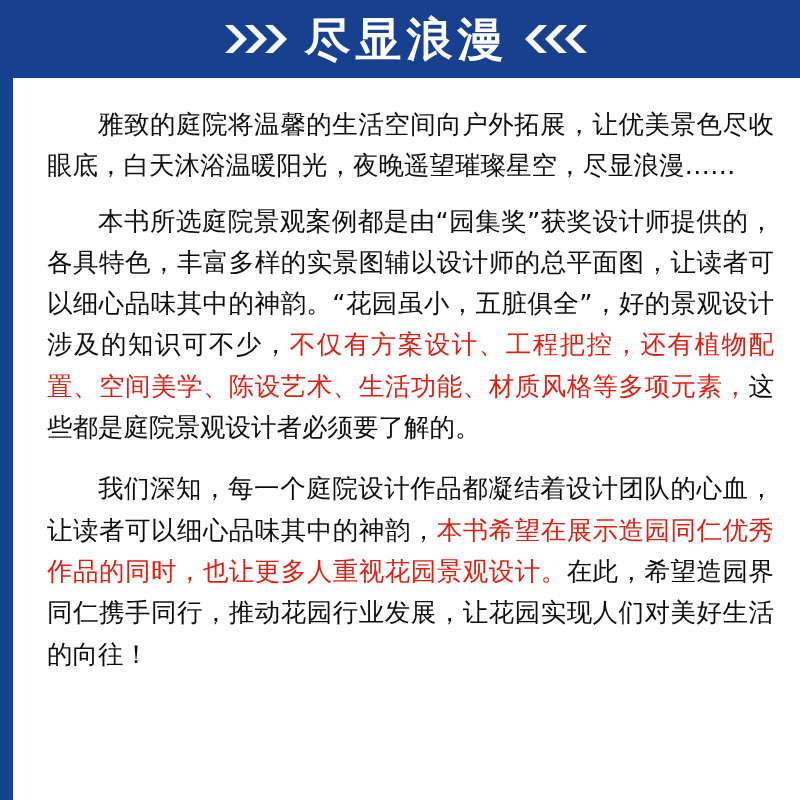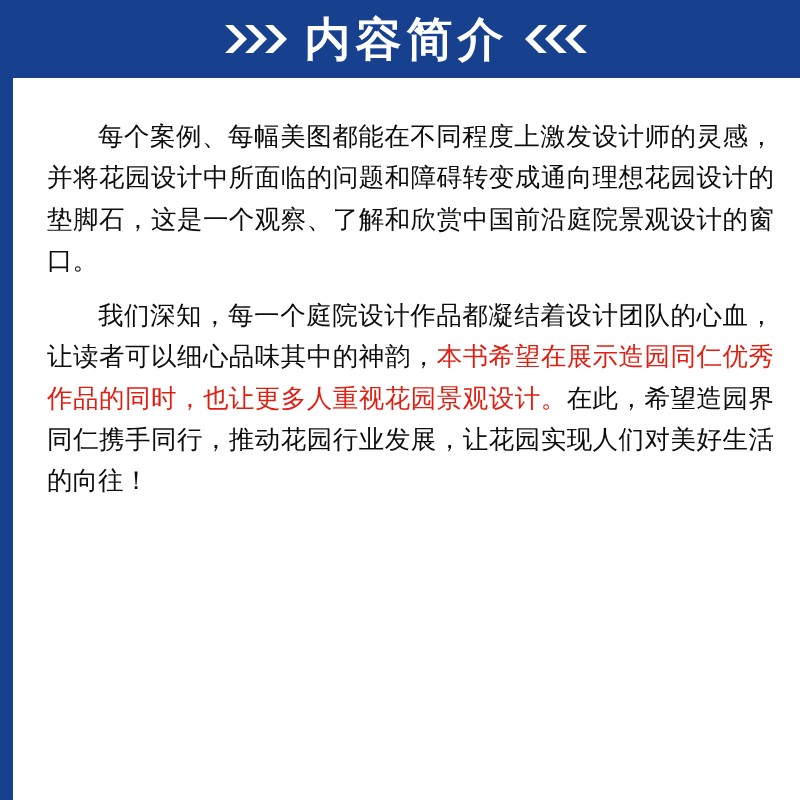--- a/index.html
+++ b/index.html
@@ -76,33 +76,34 @@
   <div class="header" style="background: rgb(23, 65, 143);">
     <span class="chev">
       <svg width="64" height="34" viewBox="0 0 64 34" aria-hidden="true">
         <g fill="#ffffff">
           <polygon points="0,3 14,17 0,31 8,31 22,17 8,3"></polygon>
           <polygon points="20,3 34,17 20,31 28,31 42,17 28,3"></polygon>
           <polygon points="40,3 54,17 40,31 48,31 62,17 48,3"></polygon>
         </g>
       </svg>
     </span>
-    <span class="header-title" style="color: rgb(255, 255, 255);">内容简介</span>
+    <span class="header-title" style="color: rgb(255, 255, 255);">尽显浪漫</span>
     <span class="chev">
       <svg width="64" height="34" viewBox="0 0 64 34" aria-hidden="true">
         <g fill="#ffffff">
           <polygon points="62,3 48,17 62,31 54,31 40,17 54,3"></polygon>
           <polygon points="42,3 28,17 42,31 34,31 20,17 34,3"></polygon>
           <polygon points="22,3 8,17 22,31 14,31 0,17 14,3"></polygon>
         </g>
       </svg>
     </span>
   </div>
 
   <div class="content">
+    <p class="para" id="para-1"><span>雅致的庭院将温馨的生活空间向户外拓展，让优美景色尽收眼底，白天沐浴温暖阳光，夜晚遥望璀璨星空，尽显浪漫……</span></p>
     <div class="spacer-sm"></div>
+    <p class="para" id="para-2"><span>本书所选庭院景观案例都是由“园集奖”获奖设计师提供的，各具特色，丰富多样的实景图辅以设计师的总平面图，让读者可以细心品味其中的神韵。“花园虽小，五脏俱全”，好的景观设计涉及的知识可不少，</span><span class="hl" style="color: rgb(224, 31, 18);">不仅有方案设计、工程把控，还有植物配置、空间美学、陈设艺术、生活功能、材质风格等多项元素，</span><span>这些都是庭院景观设计者必须要了解的。</span></p>
     <div class="spacer-sm"></div>
-    <p class="para" id="para-3"><span>每个案例、每幅美图都能在不同程度上激发设计师的灵感，并将花园设计中所面临的问题和障碍转变成通向理想花园设计的垫脚石，这是一个观察、了解和欣赏中国前沿庭院景观设计的窗口。</span></p>
     <div class="spacer-sm"></div>
     <p class="para" id="para-4"><span>我们深知，每一个庭院设计作品都凝结着设计团队的心血，让读者可以细心品味其中的神韵，</span><span class="hl" style="color: rgb(224, 31, 18);">本书希望在展示造园同仁优秀作品的同时，也让更多人重视花园景观设计。</span><span>在此，希望造园界同仁携手同行，推动花园行业发展，让花园实现人们对美好生活的向往！</span></p>
   </div>
 
 </div>
 
 </body></html>

